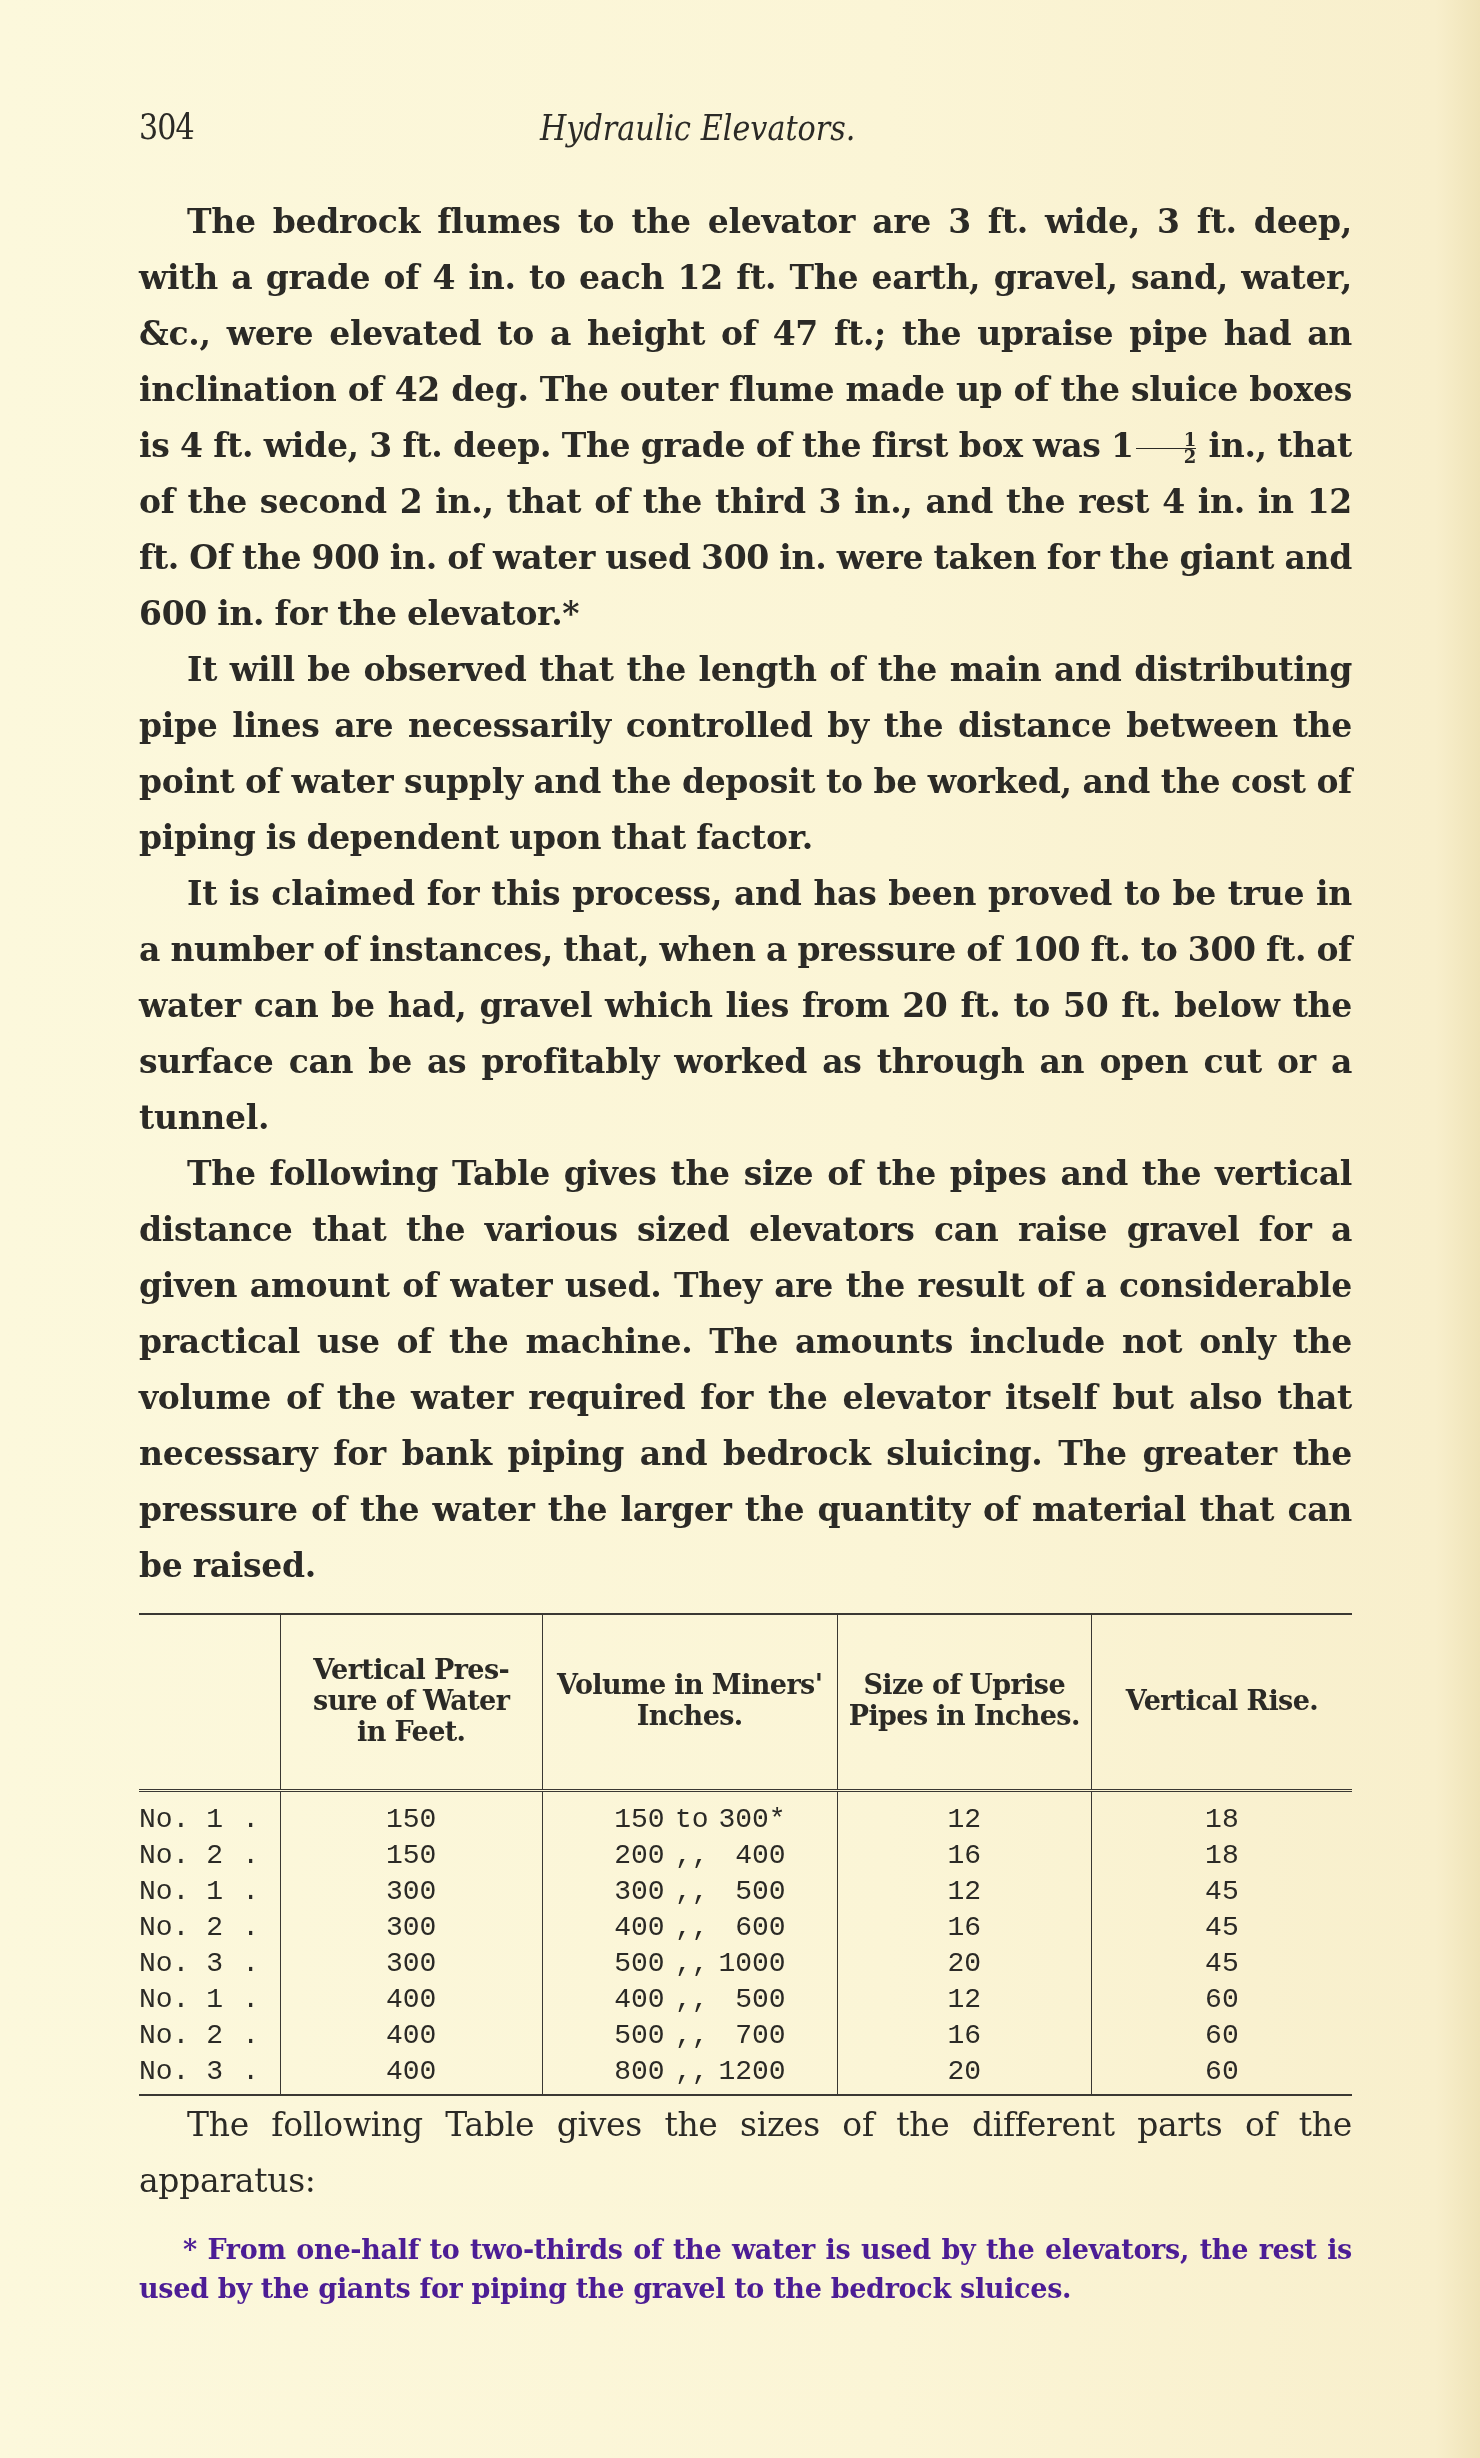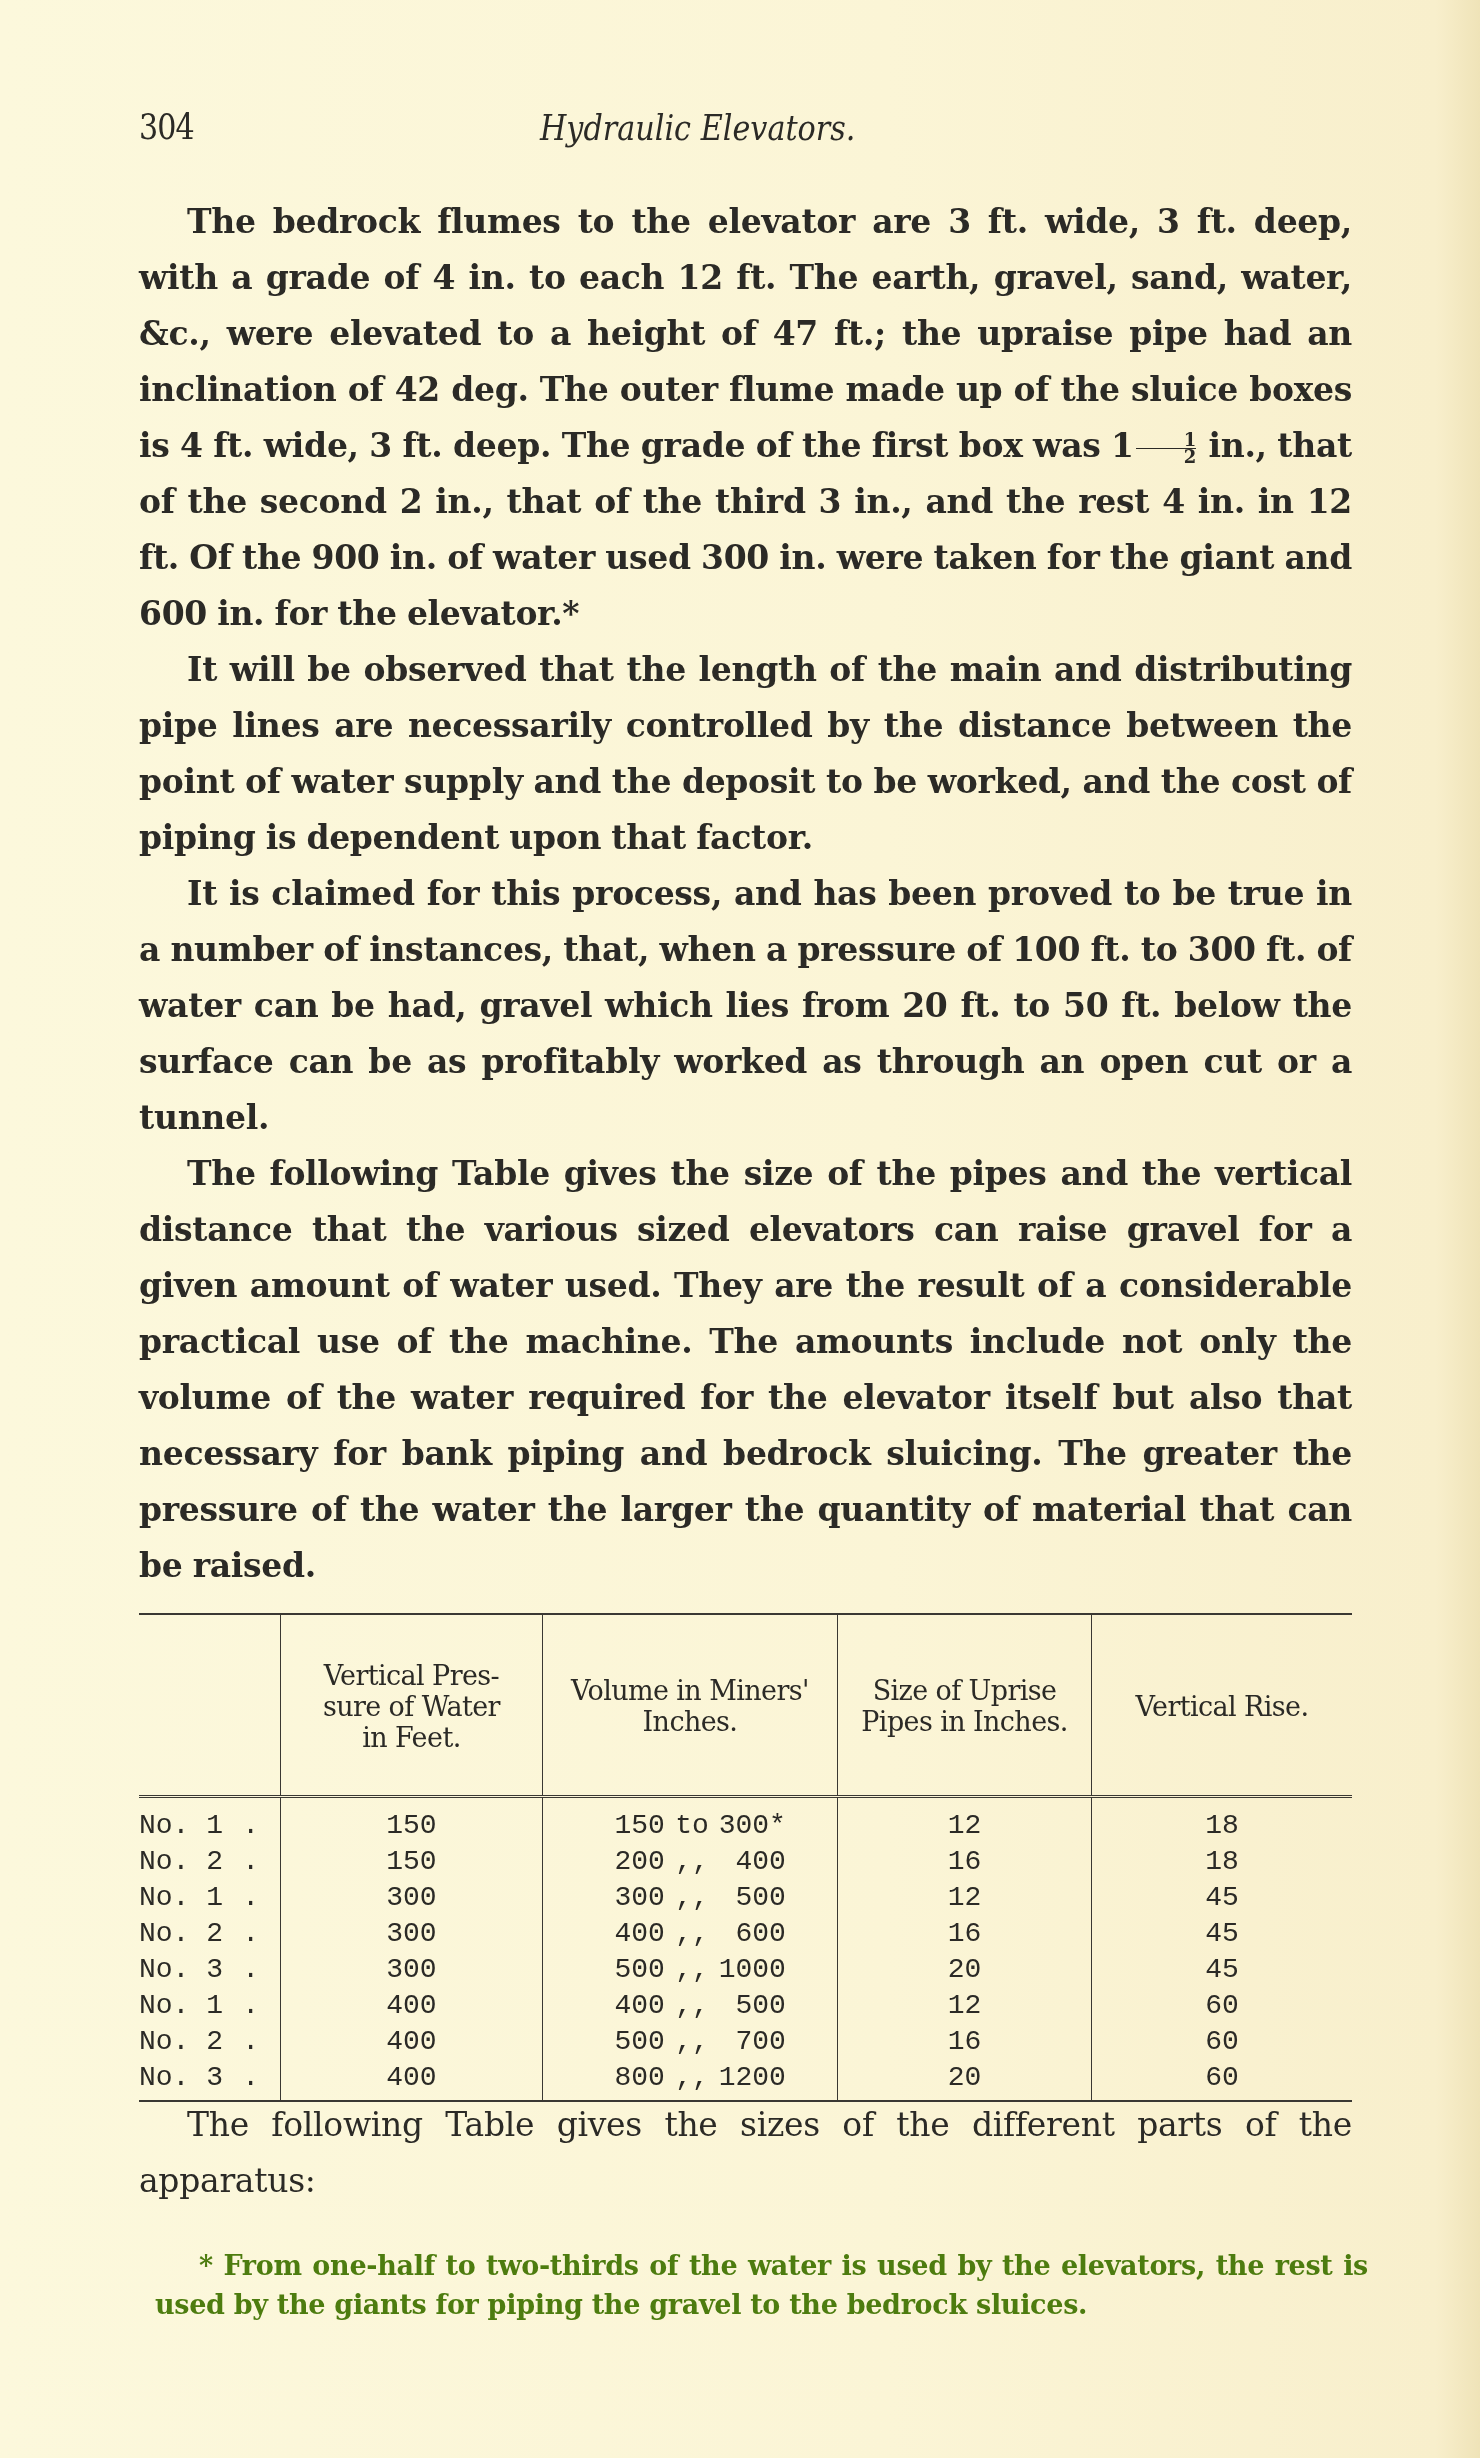--- a/index.html
+++ b/index.html
@@ -82,29 +82,29 @@
       width: 1213px;
     }
     table.elev {
       border-collapse: collapse;
       width: 1213px;
       font-size: 28px;
       border-top: 2px solid #3a3833;
       border-bottom: 2px solid #3a3833;
     }
     table.elev th {
-      font-weight: normal;
+      font-weight: bold;
       font-size: 27px;
       line-height: 31px;
       height: 158px;
       vertical-align: middle;
       text-align: center;
       border-left: 1.5px solid #3a3833;
       border-bottom: 3px double #3a3833;
-      padding: 12px 4px 10px 4px;
+      padding: 6px 4px 10px 4px;
       letter-spacing: -0.6px;
     }
     table.elev th:first-child { border-left: none; }
     table.elev td {
       line-height: 36px;
       padding: 0;
       text-align: center;
       border-left: 1.5px solid #3a3833;
       vertical-align: middle;
       font-family: Liberation Mono, monospace;
@@ -135,24 +135,24 @@
       width: 1213px;
     }
     .footnote {
       position: absolute;
       top: 2230px;
       left: 0;
       width: 1213px;
       font-size: 27px;
       line-height: 39px;
       font-weight: bold;
-      color: #4d7c0f;
+      color: #4c1d95;
       text-align: justify;
       text-indent: 44px;
-      margin: 16px;
+      margin: 0;
       letter-spacing: -0.3px;
     }
   </style>
 </head>
 <body>
 
 <div class="page">
 
   <div class="running-head">
     <span class="page-number">304</span>

